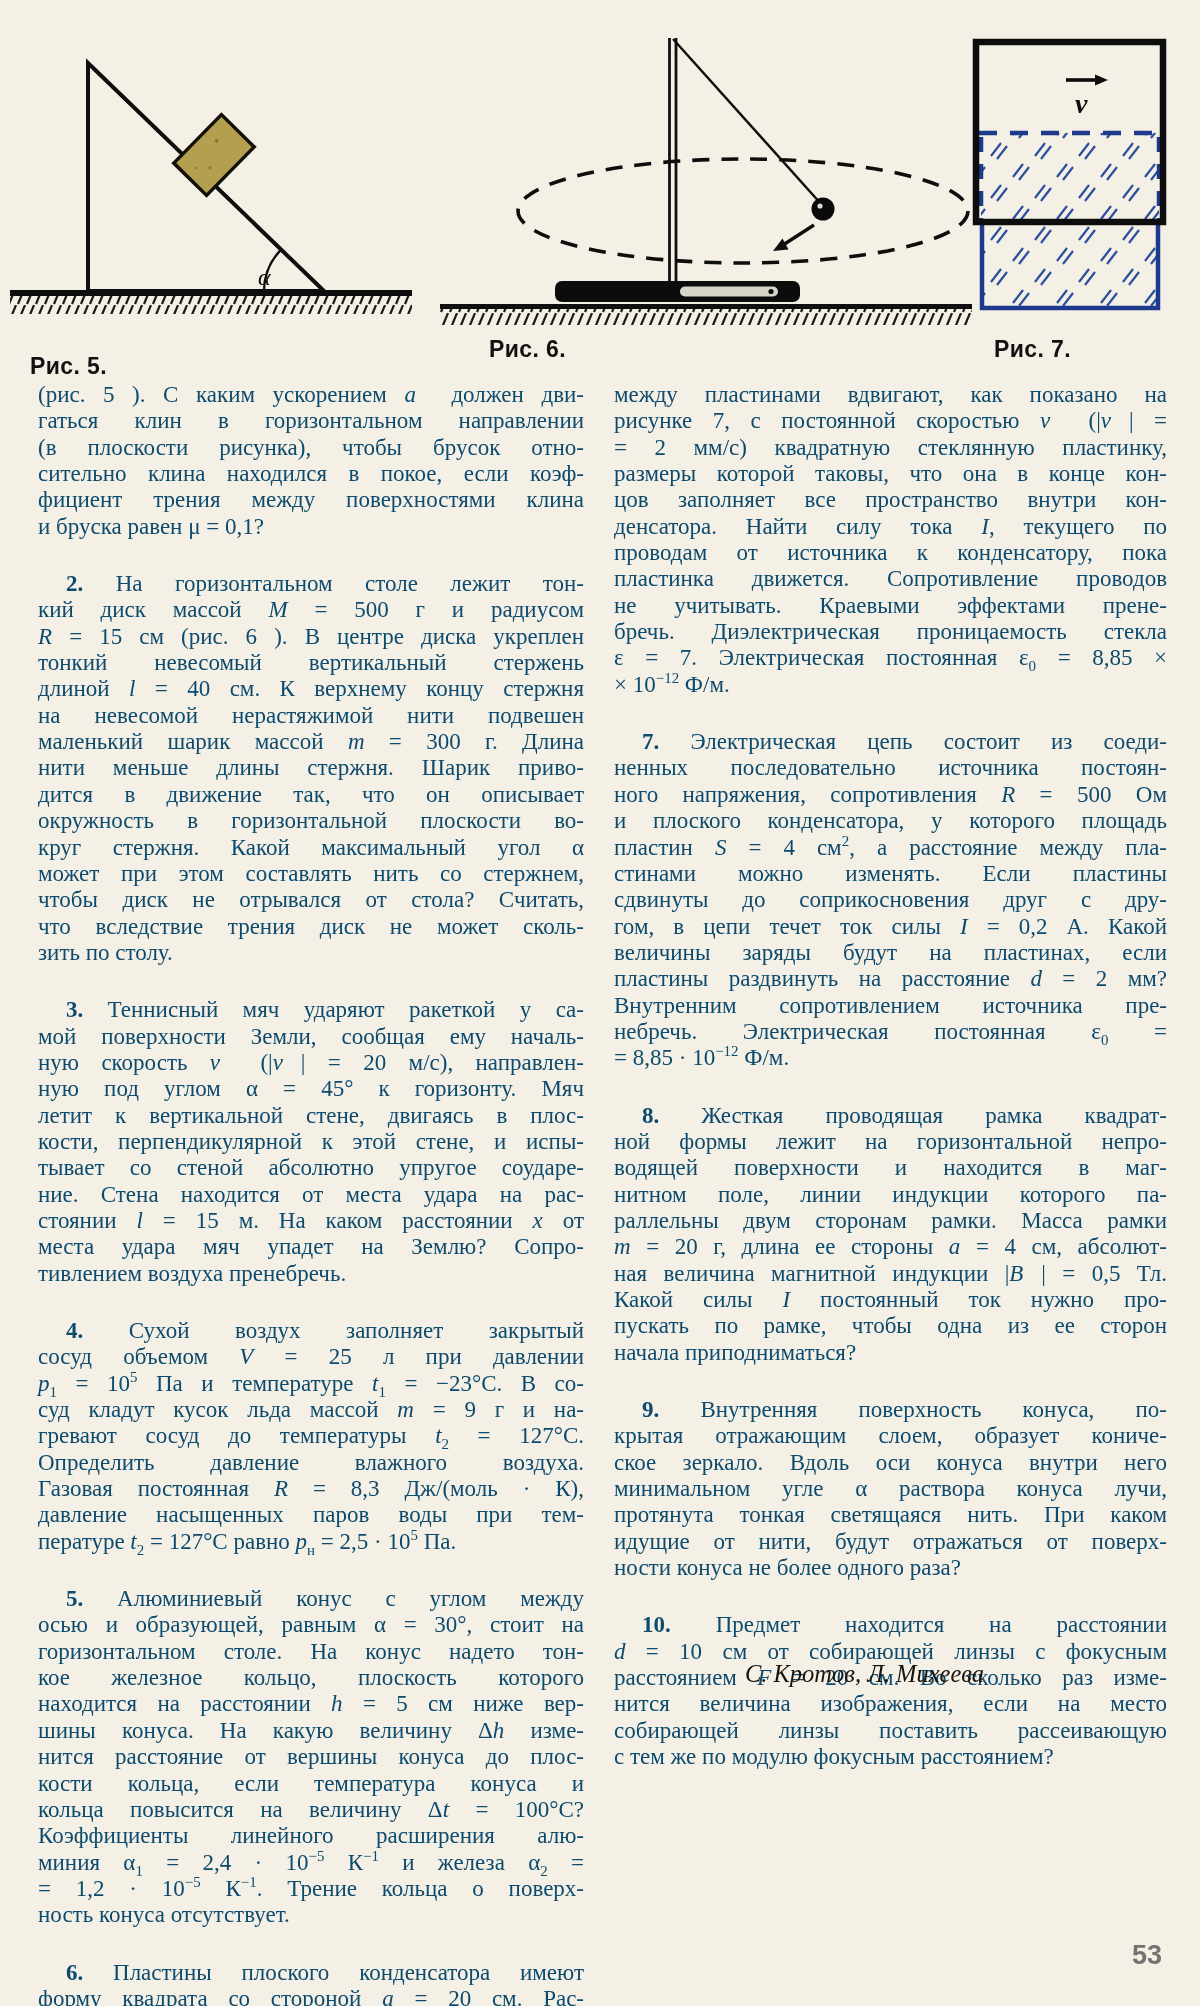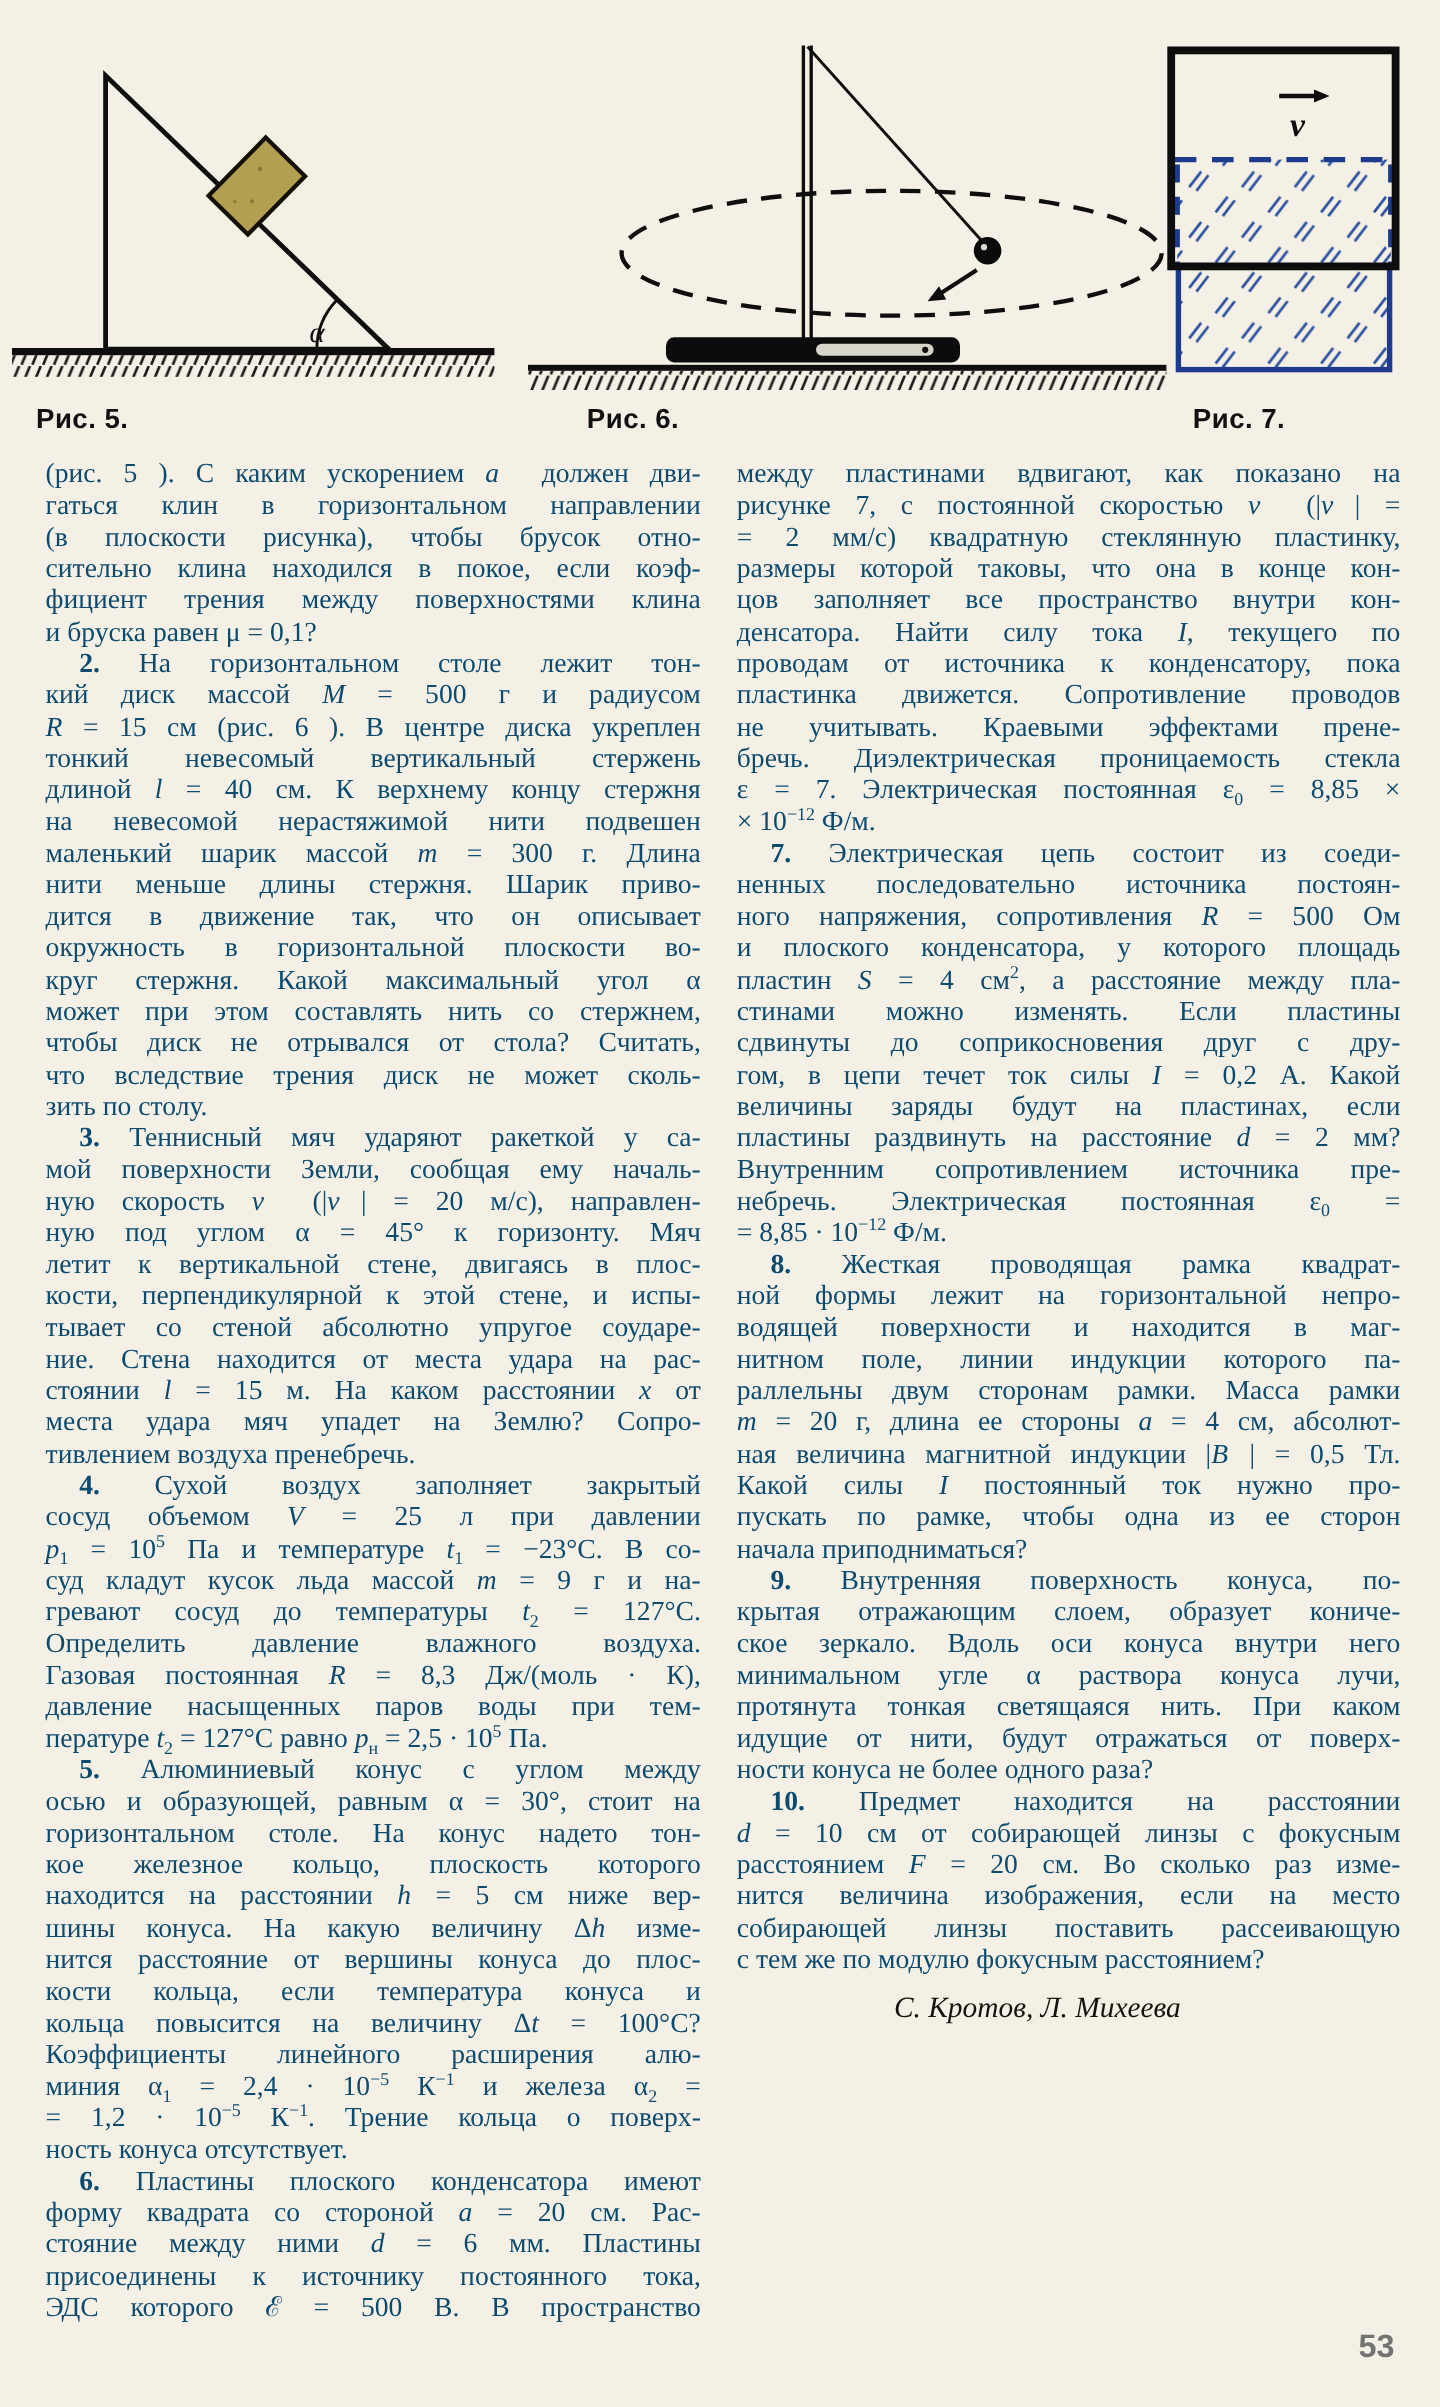--- a/index.html
+++ b/index.html
@@ -11,31 +11,31 @@
   
   .fig { position:absolute; }
   .fig5 { left:8px;   top:35px;  width:420px; height:300px; }
   .fig6 { left:440px; top:25px;  width:540px; height:300px; }
   .fig7 { left:965px; top:35px;  width:215px; height:292px; }
   .caption {
     position:absolute; top:336px;
     font-family:"Liberation Sans", sans-serif;
     font-weight:700; font-size:23px; letter-spacing:.4px; color:#111;
   }
-  .cap5 { left:30px; } .cap6 { left:489px; } .cap7 { left:994px; }
+  .cap5 { left:30px;margin-top:17px; } .cap6 { left:489px; } .cap7 { left:994px; }
   
   .col {
     position:absolute; top:382px; width:546px;
     font-size:23px; line-height:26.35px; color:#0c4a6e;
   }
   .col.left  { left:38px;  }
   .col.right { left:614px; width:553px; }
   .tl { text-align:justify; text-align-last:justify; text-justify:inter-word; white-space:normal; }
   .tl.pe { text-align-last:left; }
-  .tl.pi { text-indent:28px; }
+  .tl.pi { text-indent:28px;margin-top:31px; }
   .tl b { font-weight:700; }
   .tl i { font-style:italic; }
   .tl sup, .tl sub { font-size:0.65em; line-height:0; }
   .signature {
     position:absolute; left:614px; top:1660px; width:553px;
     font-size:24.5px; font-style:italic; text-align:center; padding-right:52px;
     box-sizing:border-box; color:#17130c;
   }
   .pageno {
     position:absolute; left:1132px; top:1940px;

